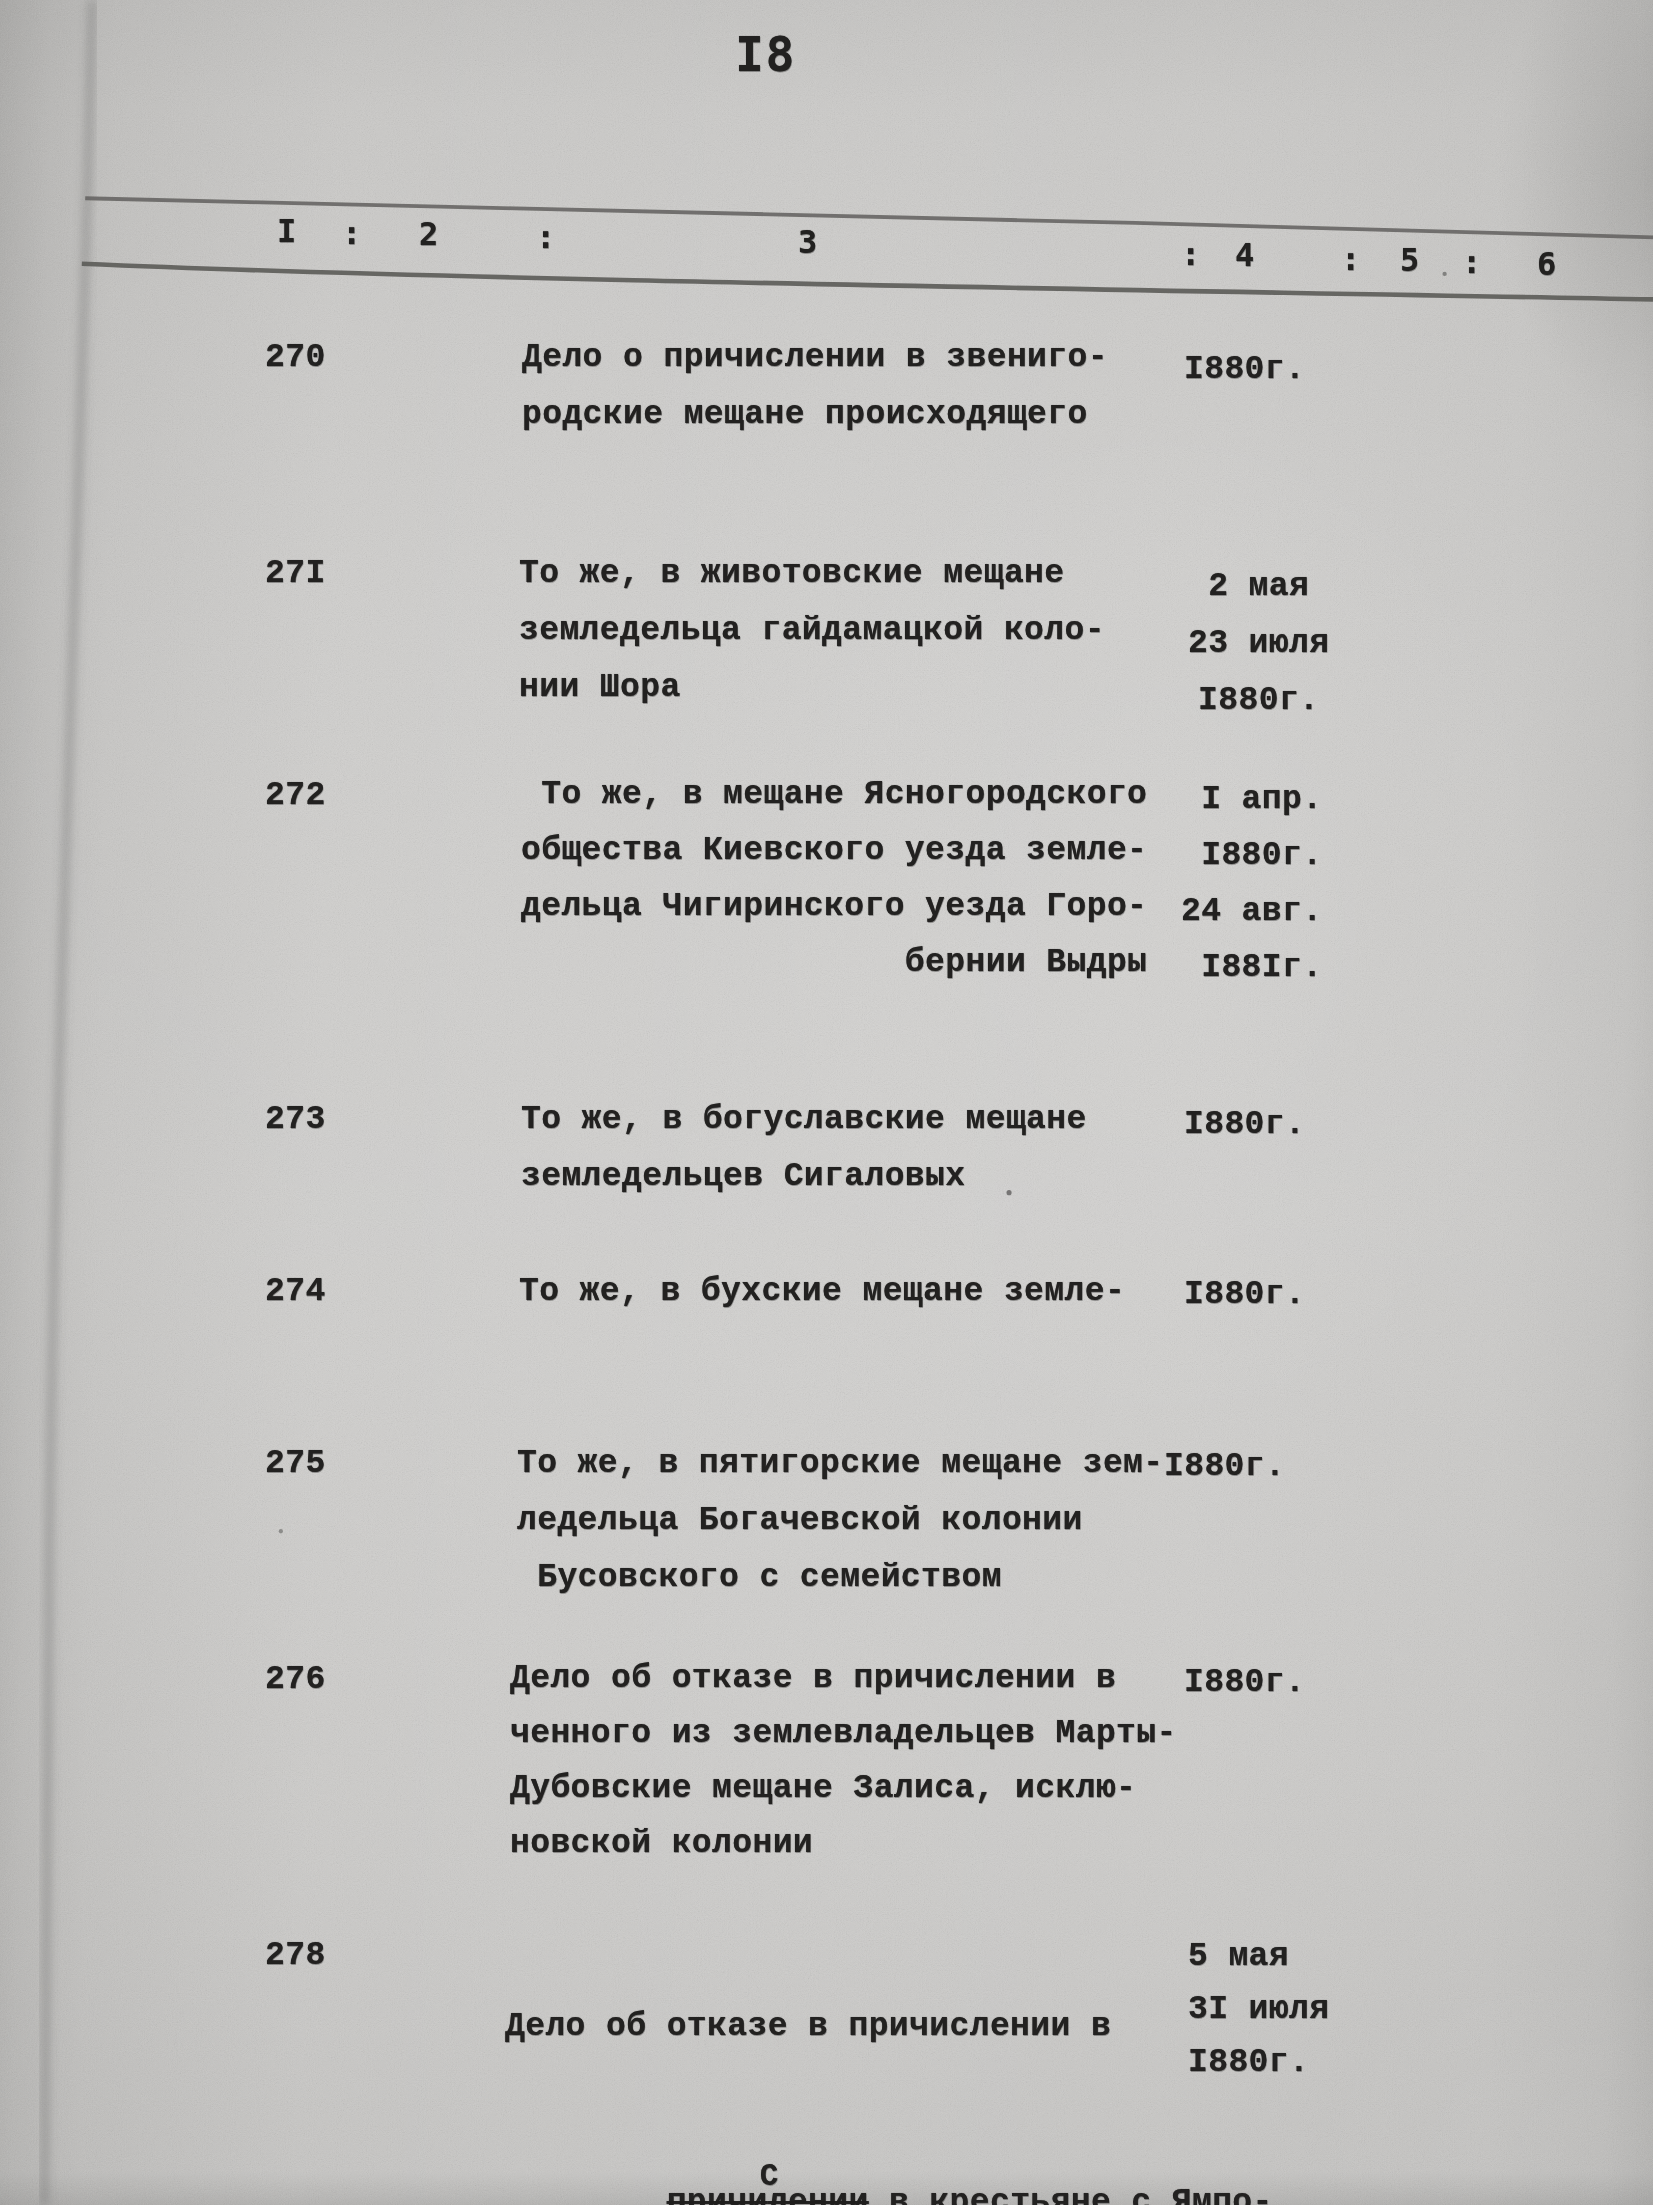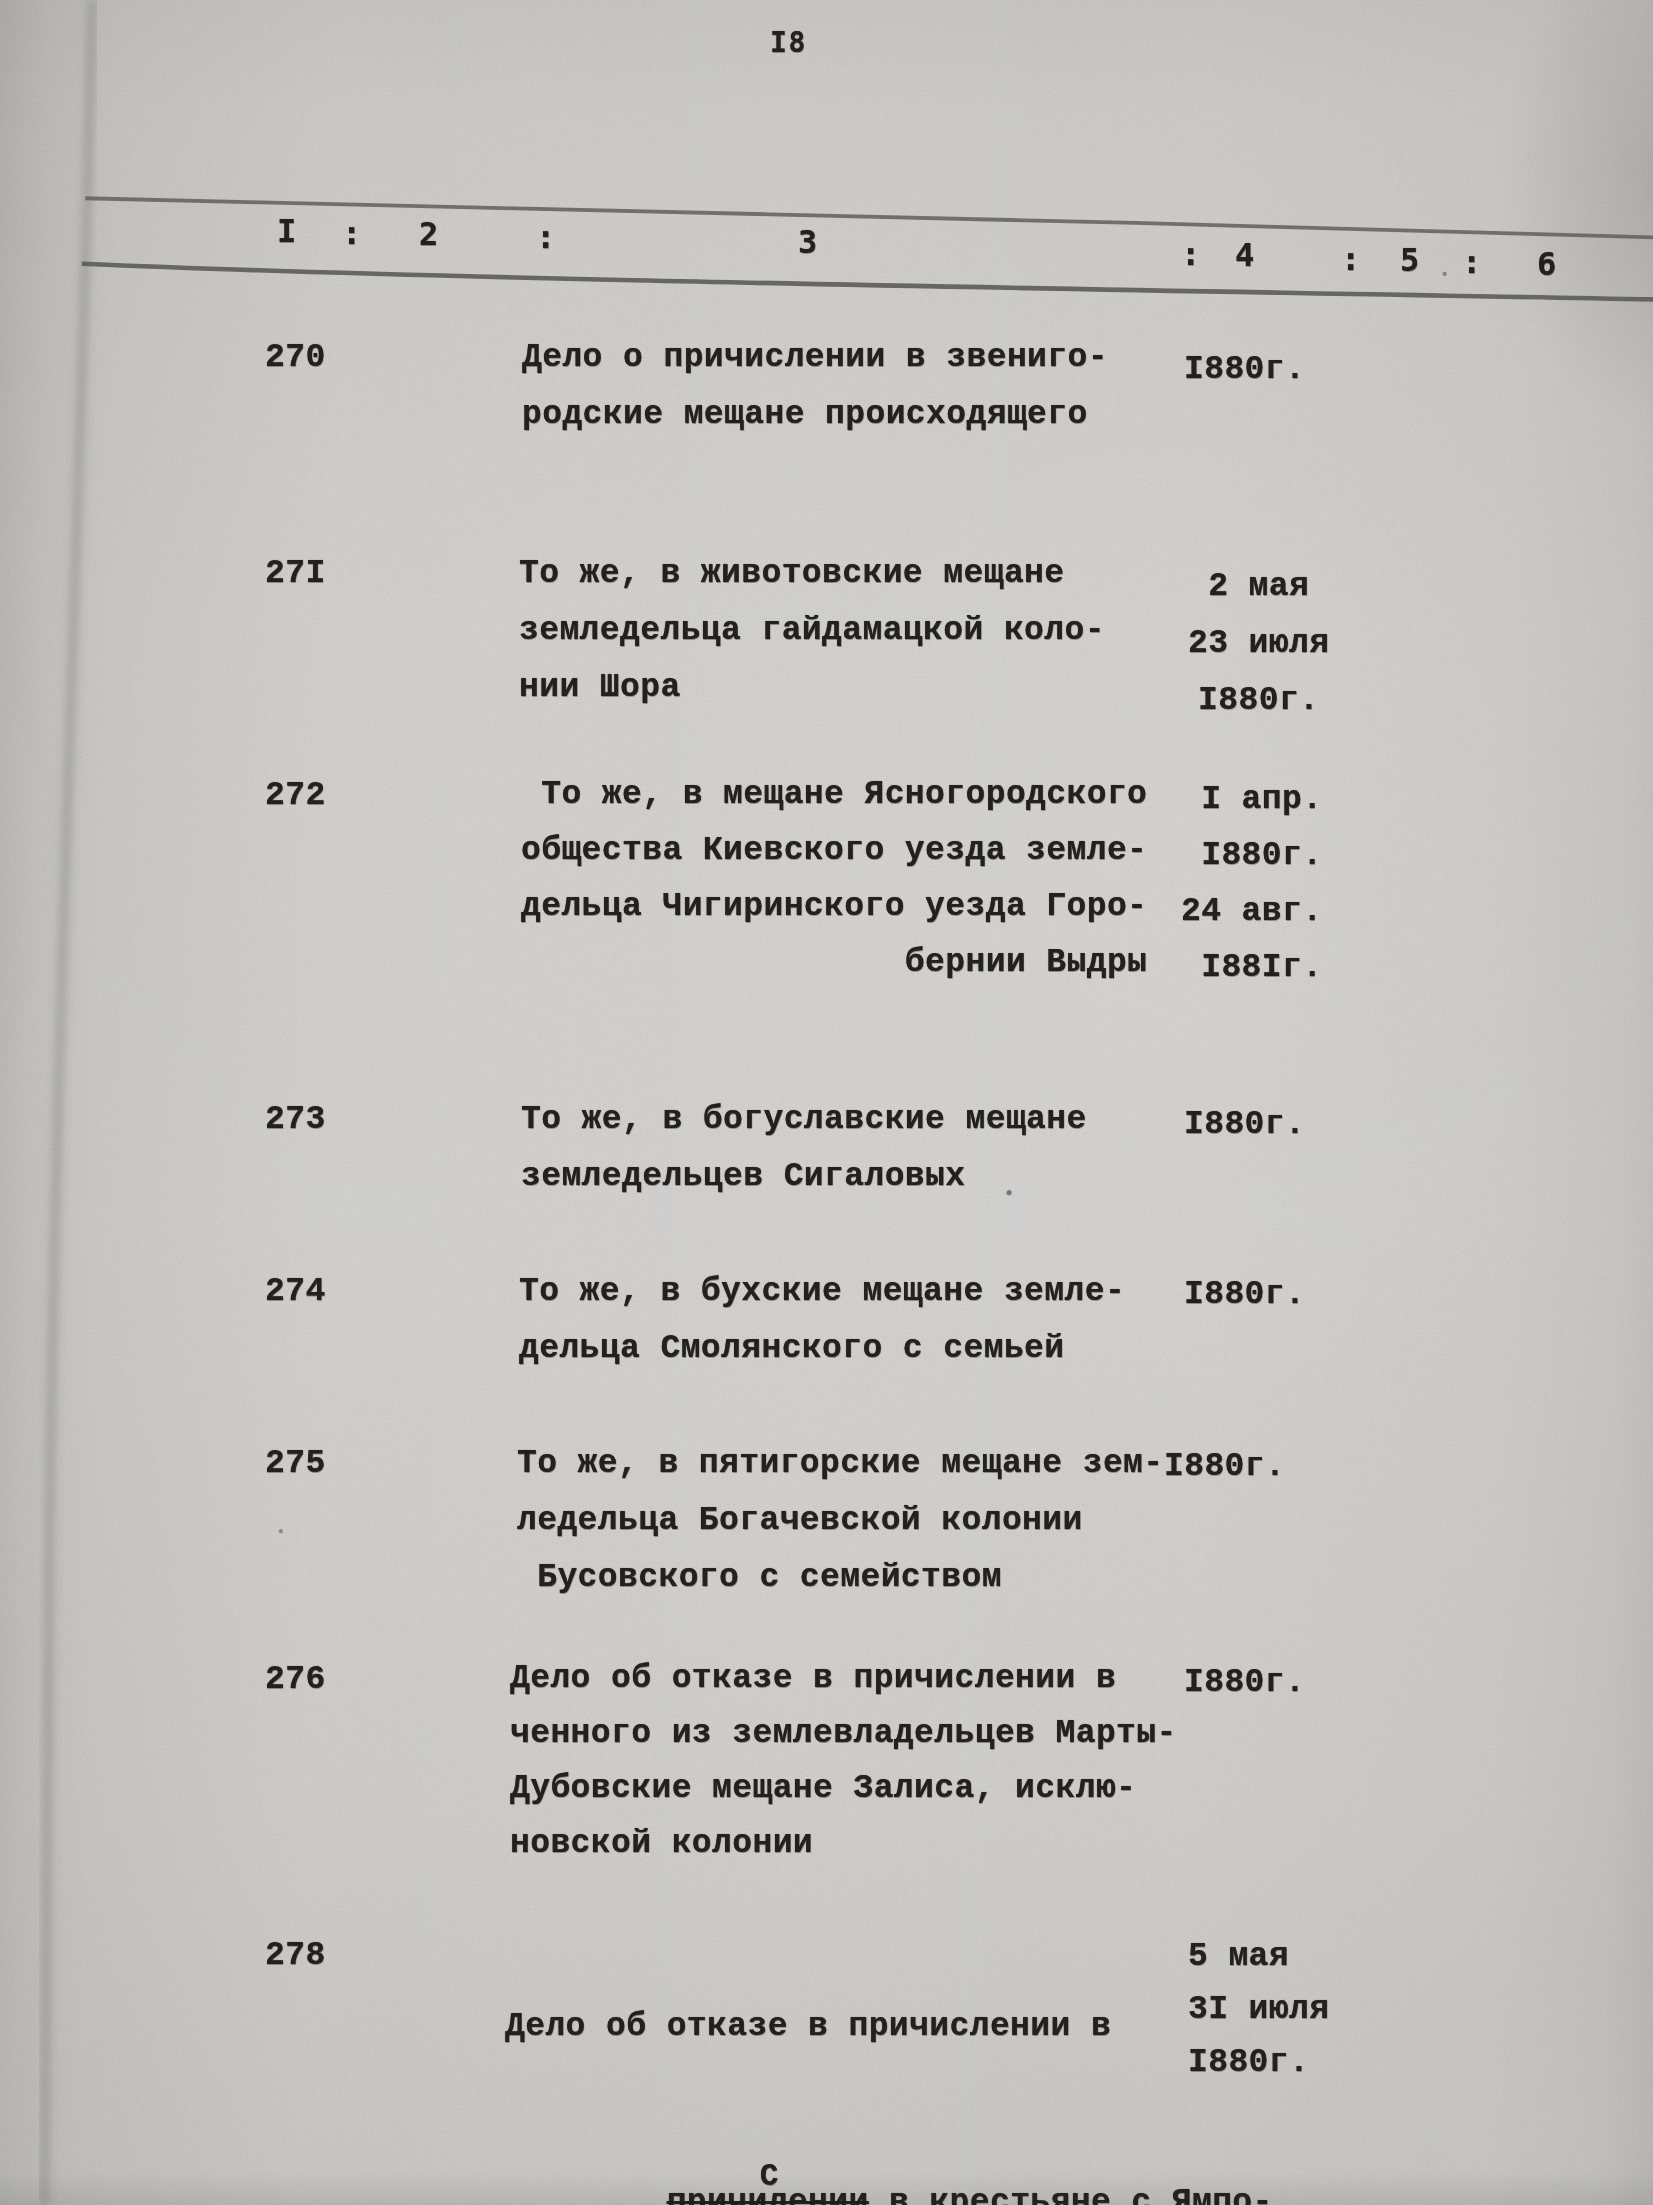--- a/index.html
+++ b/index.html
@@ -42,22 +42,22 @@
   
   .type {
     font-weight: bold;
     font-size: 33px;
     letter-spacing: 0.4px;
     white-space: pre;
     text-shadow: 0 0 0.9px rgba(35,34,33,0.65), 0.5px 0.5px 0.4px rgba(35,34,33,0.35);
     filter: blur(0.3px);
   }
   #page-number {
-    position: absolute; left: 770px; top: 25.5px;
-    font-size: 28px; letter-spacing: 1.7px;
+    position: absolute; left: 735px; top: 25.5px;
+    font-size: 48px; letter-spacing: 1.7px;
   }
   
   #col-header span { position: absolute; font-size: 32px; line-height: 34px; }
   #col-header span:nth-child(1)  { left: 277px;  top: 214px; }
   #col-header span:nth-child(2)  { left: 342px;  top: 216px; }
   #col-header span:nth-child(3)  { left: 419px;  top: 217px; }
   #col-header span:nth-child(4)  { left: 536px;  top: 220px; }
   #col-header span:nth-child(5)  { left: 798px;  top: 225px; }
   #col-header span:nth-child(6)  { left: 1181px; top: 237px; }
   #col-header span:nth-child(7)  { left: 1235px; top: 238px; }
@@ -167,21 +167,21 @@
   </div>
 
   <div class="row r3 type">
     <span class="num">273</span>
     <div class="desc"><div class="dline">То же, в богуславские мещане</div><div class="dline">земледельцев Сигаловых</div></div>
     <div class="dates"><div class="dline">I880г.</div></div>
   </div>
 
   <div class="row r4 type">
     <span class="num">274</span>
-    <div class="desc"><div class="dline">То же, в бухские мещане земле-</div><div class="dline">дельца Смолянского с семьей</div></div>
+    <div class="desc"><div class="dline">То же, в бухские мещане земле-</div></div>
     <div class="dates"><div class="dline">I880г.</div></div>
   </div>
 
   <div class="row r5 type">
     <span class="num">275</span>
     <div class="desc"><div class="dline">То же, в пятигорские мещане зем-</div><div class="dline">ледельца Богачевской колонии</div><div class="dline"> Бусовского с семейством</div></div>
     <div class="dates"><div class="dline">I880г.</div></div>
   </div>
 
   <div class="row r6 type">

